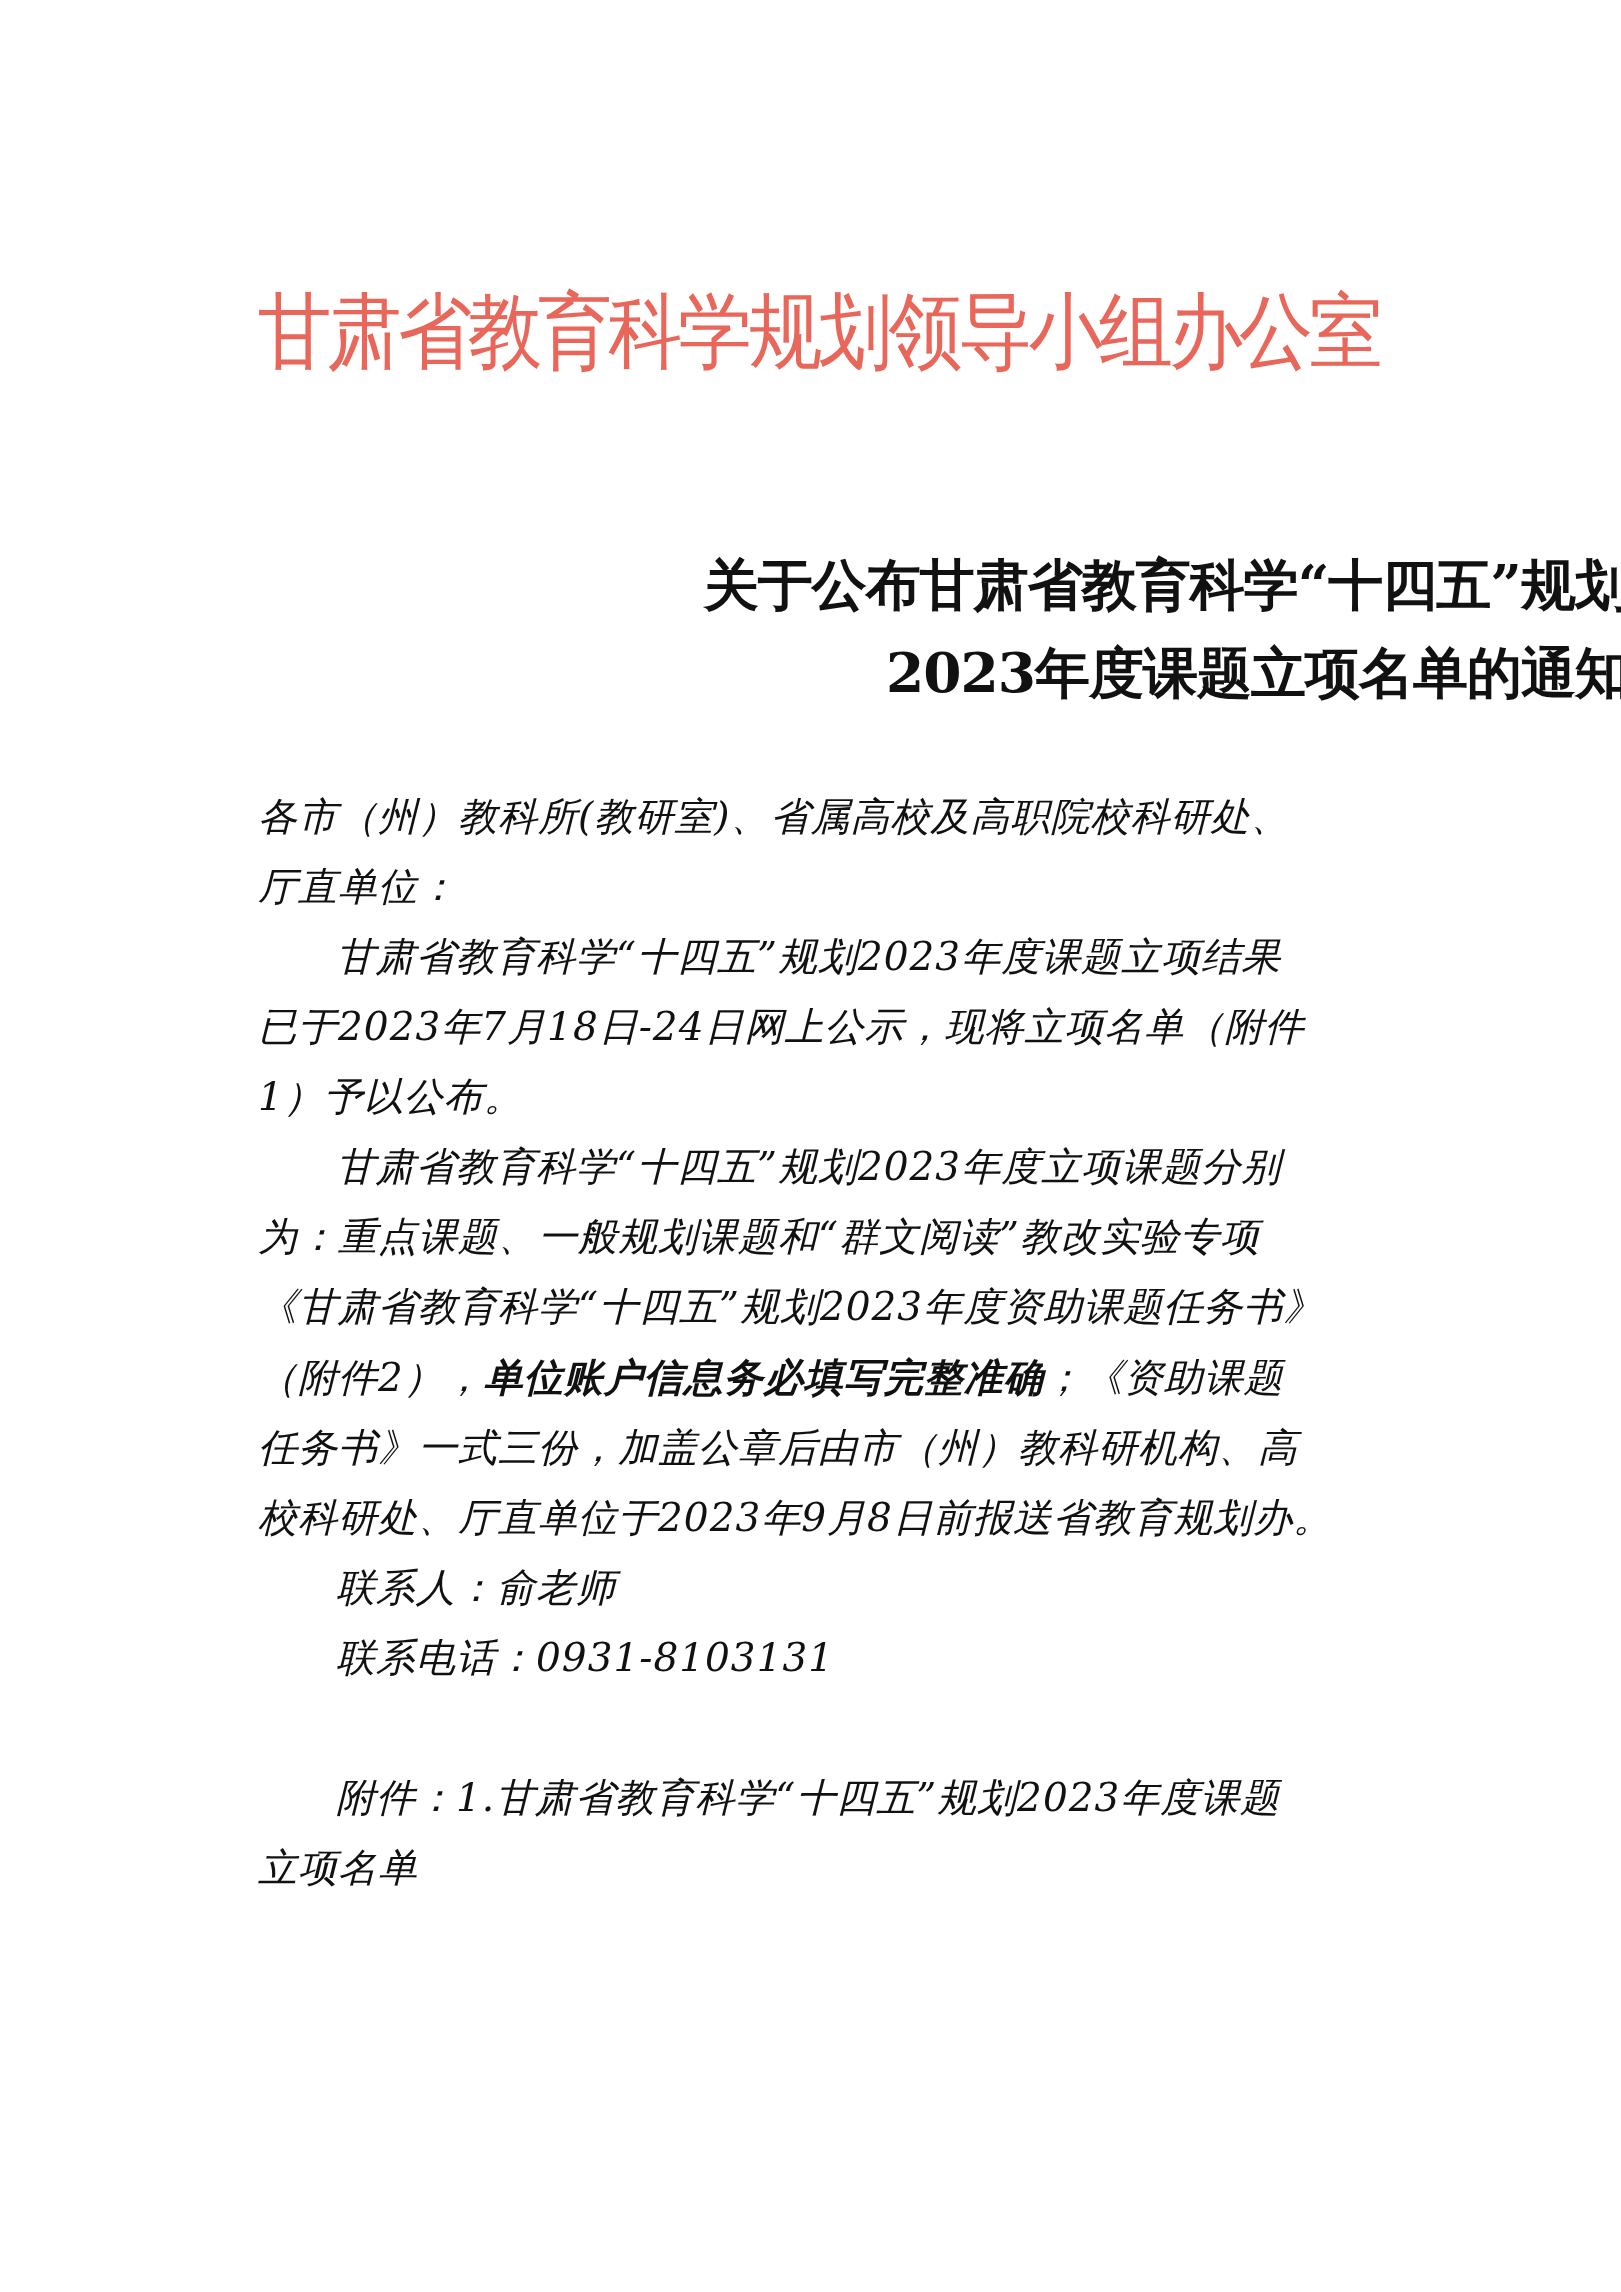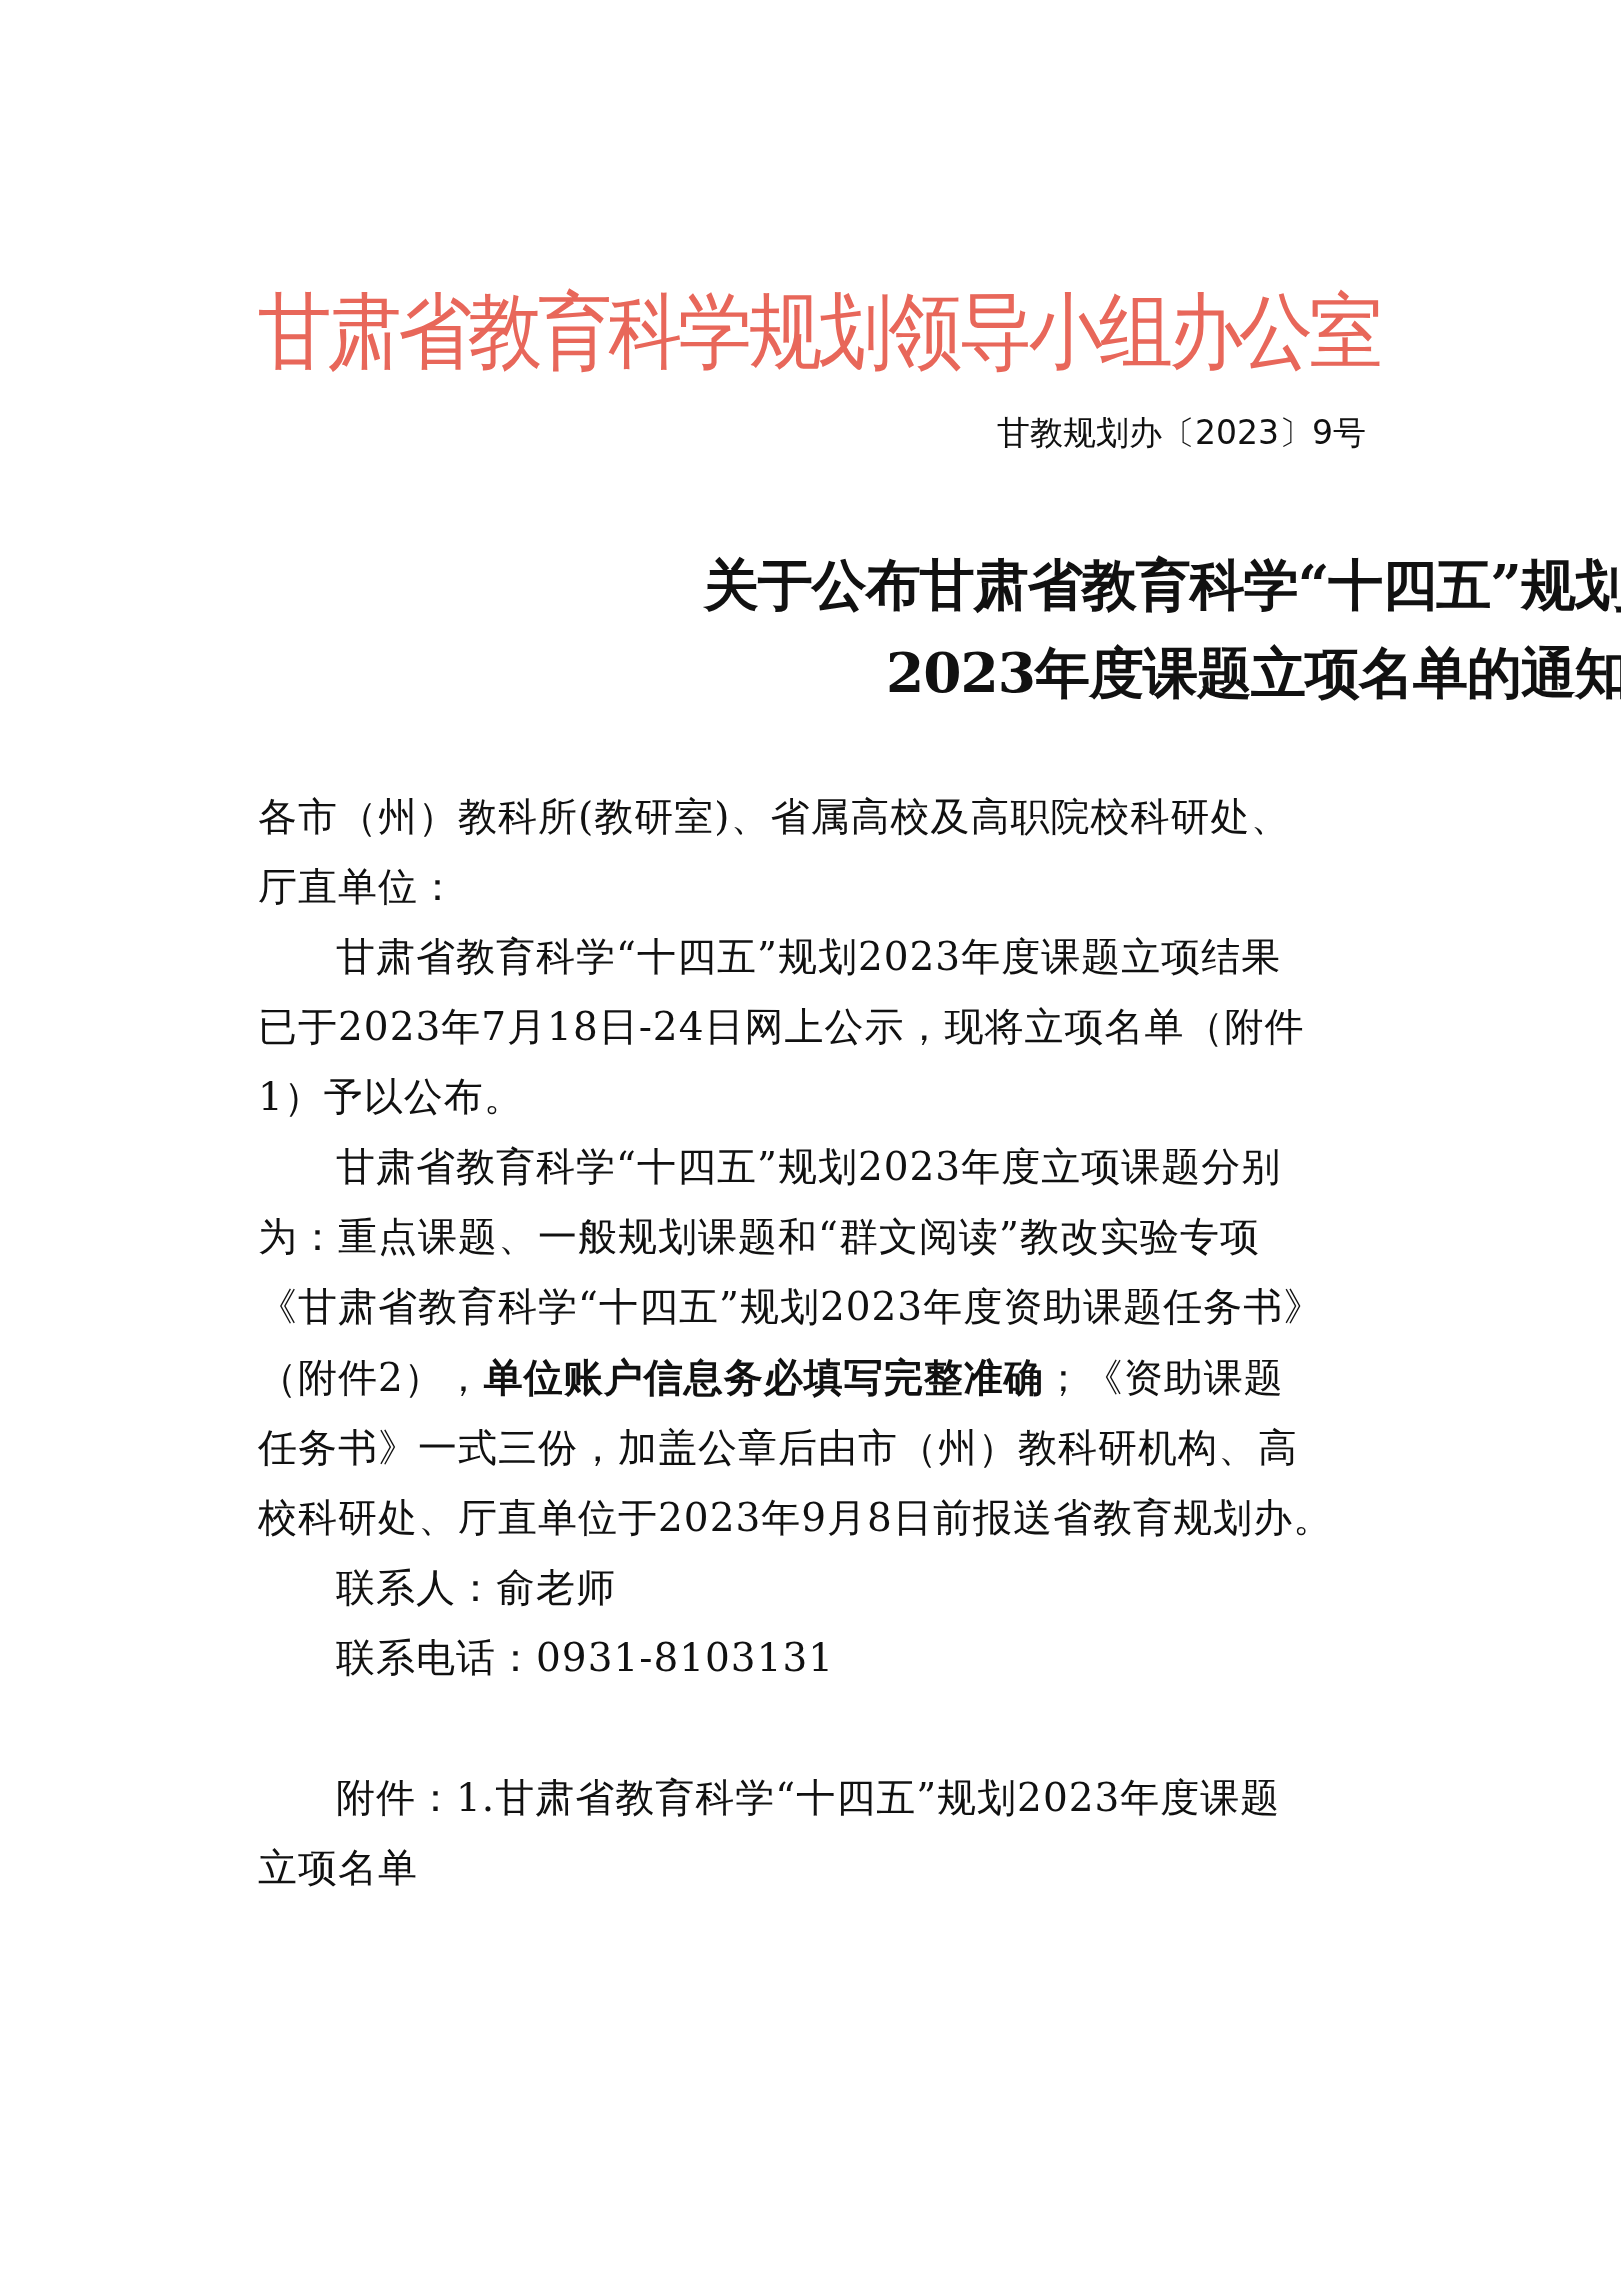--- a/index.html
+++ b/index.html
@@ -64,20 +64,21 @@
     position: absolute;
     top: 782px;
     left: 250px;
     width: 1129px;
     font-family: "DejaVu Serif", "Liberation Serif", serif;
     font-size: 39px;
     line-height: 70px;
     color: #111111;
     text-align: justify;
     letter-spacing: 1px;
+    font-style: italic;
   }
   .body-text p {
     margin: 0;
   }
   .bold {
     font-weight: bold;
   }
   .line {
     display: block;
     white-space: nowrap;
@@ -86,21 +87,20 @@
     height: 70px;
   }
 </style>
 </head>
 <body>
 
 <div class="page">
 
   <div class="red-header">甘肃省教育科学规划领导小组办公室</div>
 
-  <div class="doc-number">甘教规划办〔2023〕9号</div>
 
   <div class="title">
     <div>关于公布甘肃省教育科学“十四五”规划</div>
     <div>2023年度课题立项名单的通知</div>
   </div>
 
   <div class="body-text">
 
     <p>
       <span class="line">各市（州）教科所(教研室)、省属高校及高职院校科研处、</span>

